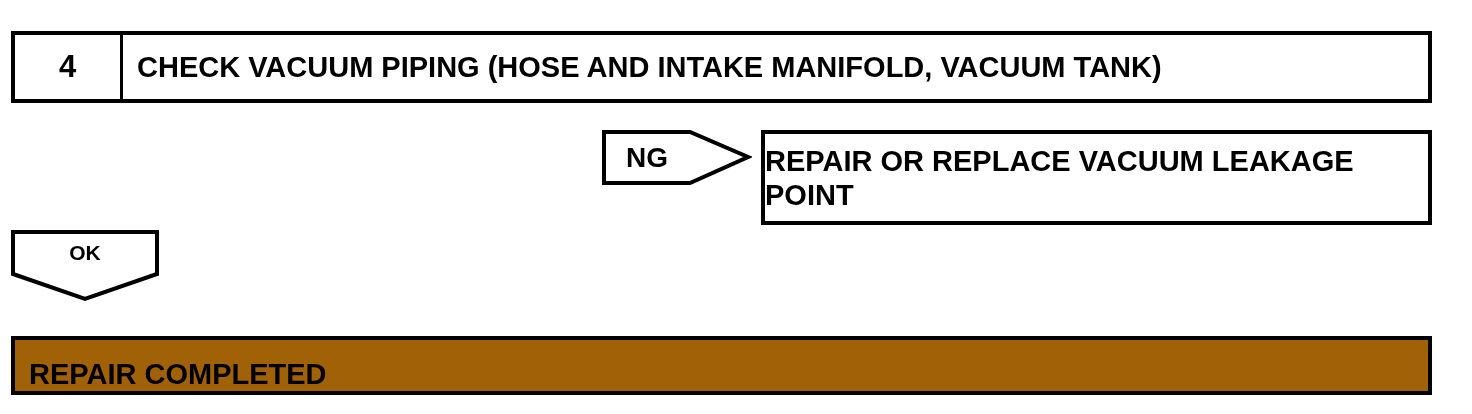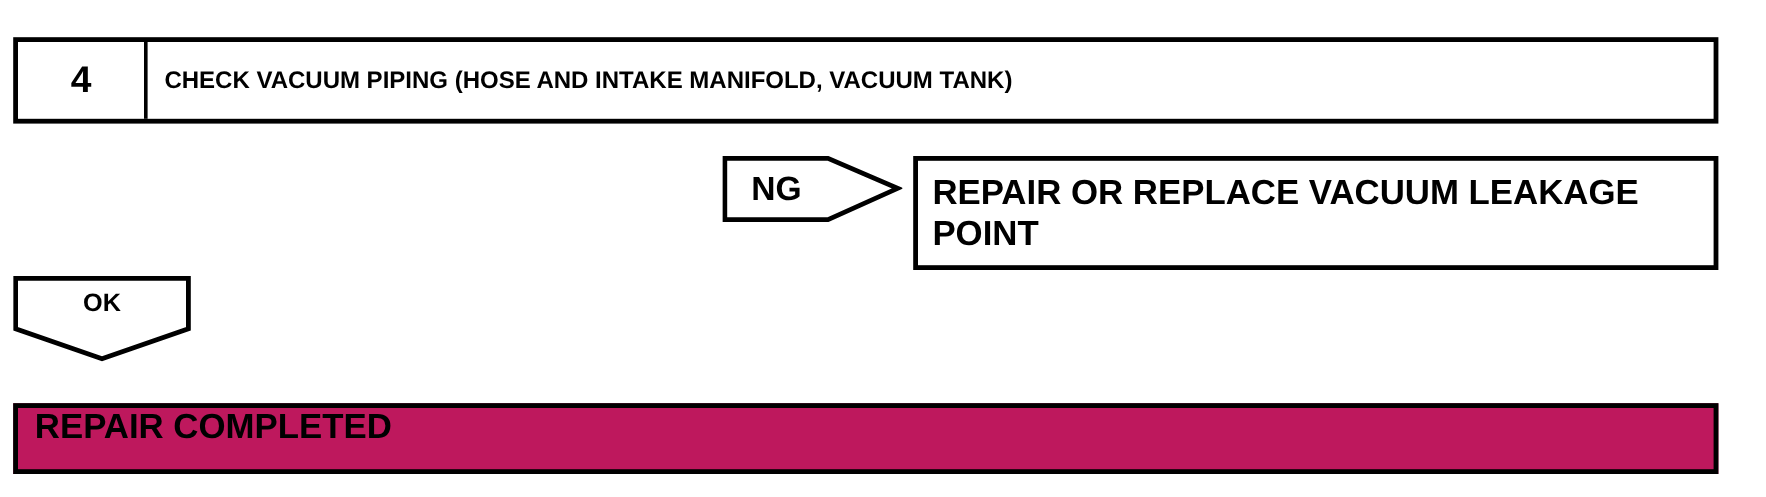--- a/index.html
+++ b/index.html
@@ -35,21 +35,21 @@
     display: flex;
     align-items: center;
     justify-content: center;
     font-size: 31px;
   }
   .step-title {
     flex: 1;
     display: flex;
     align-items: center;
     padding-left: 14px;
-    font-size: 20px;
+    font-size: 29px;
     letter-spacing: 0px;
     white-space: nowrap;
     text-align: center;
   }
   
   .ng-connector {
     position: absolute;
     left: 602px; top: 130px;
     width: 150px; height: 57px;
   }
@@ -68,21 +68,20 @@
   .ng-box {
     position: absolute;
     left: 761px; top: 130px;
     width: 671px; height: 95px;
     box-sizing: border-box;
     border: 4px solid #000;
     background: #fff;
     display: flex;
     flex-direction: column;
     justify-content: center;
-    padding-left: 12px;
     font-size: 29px;
     line-height: 34px;
   }
   
   .ok-connector {
     position: absolute;
     left: 11px; top: 230px;
     width: 150px; height: 73px;
   }
   .ok-connector svg { position: absolute; left: 0; top: 0; }
@@ -95,23 +94,23 @@
     justify-content: center;
     font-size: 21px;
   }
   
   .result-box {
     position: absolute;
     left: 11px; top: 336px;
     width: 1421px; height: 59px;
     box-sizing: border-box;
     border: 4px solid #000;
-    background: #be185d;
+    background: #a16207;
     display: flex;
-    align-items: flex-start;
+    align-items: flex-end;
     padding-left: 14px;
     font-size: 29px;
     white-space: nowrap;
   }
   .shape-poly {
     fill: #ffffff;
     stroke: #000000;
     stroke-width: 4;
     stroke-linejoin: miter;
   }

